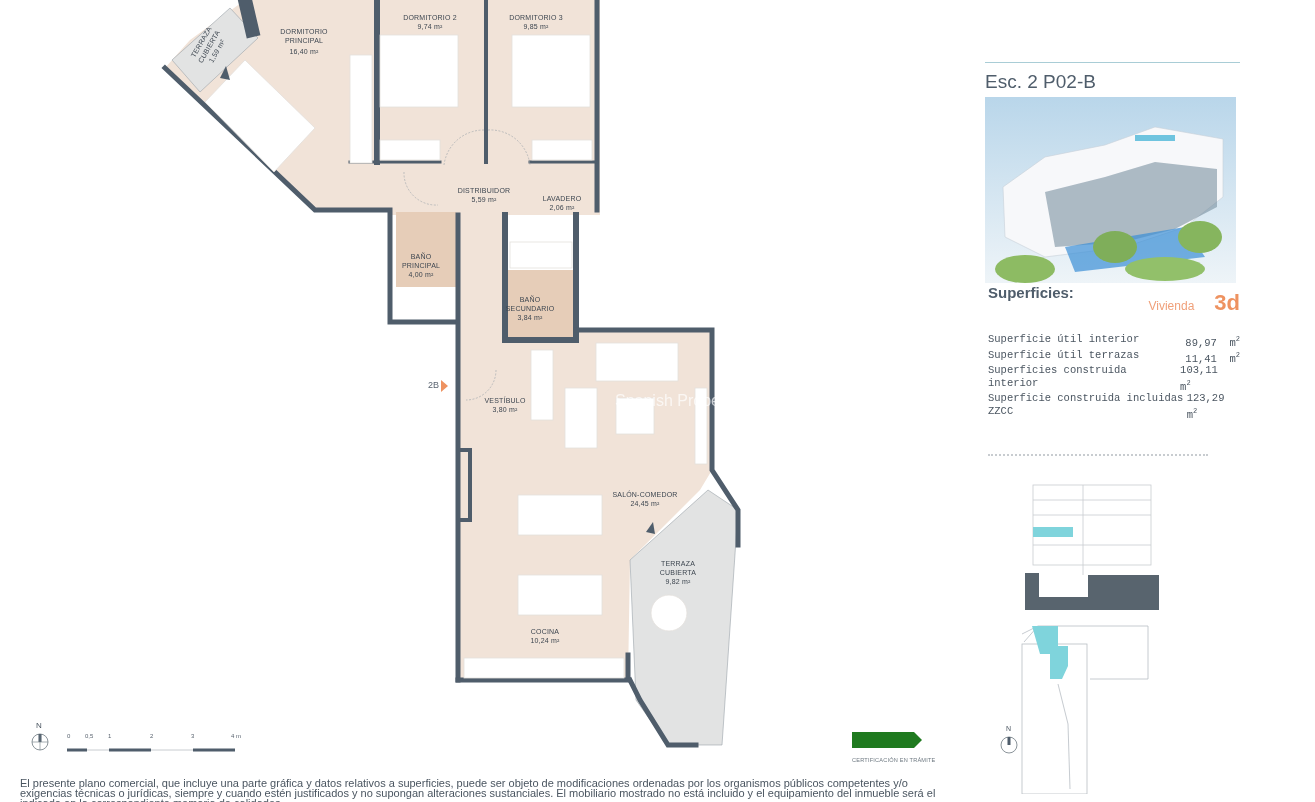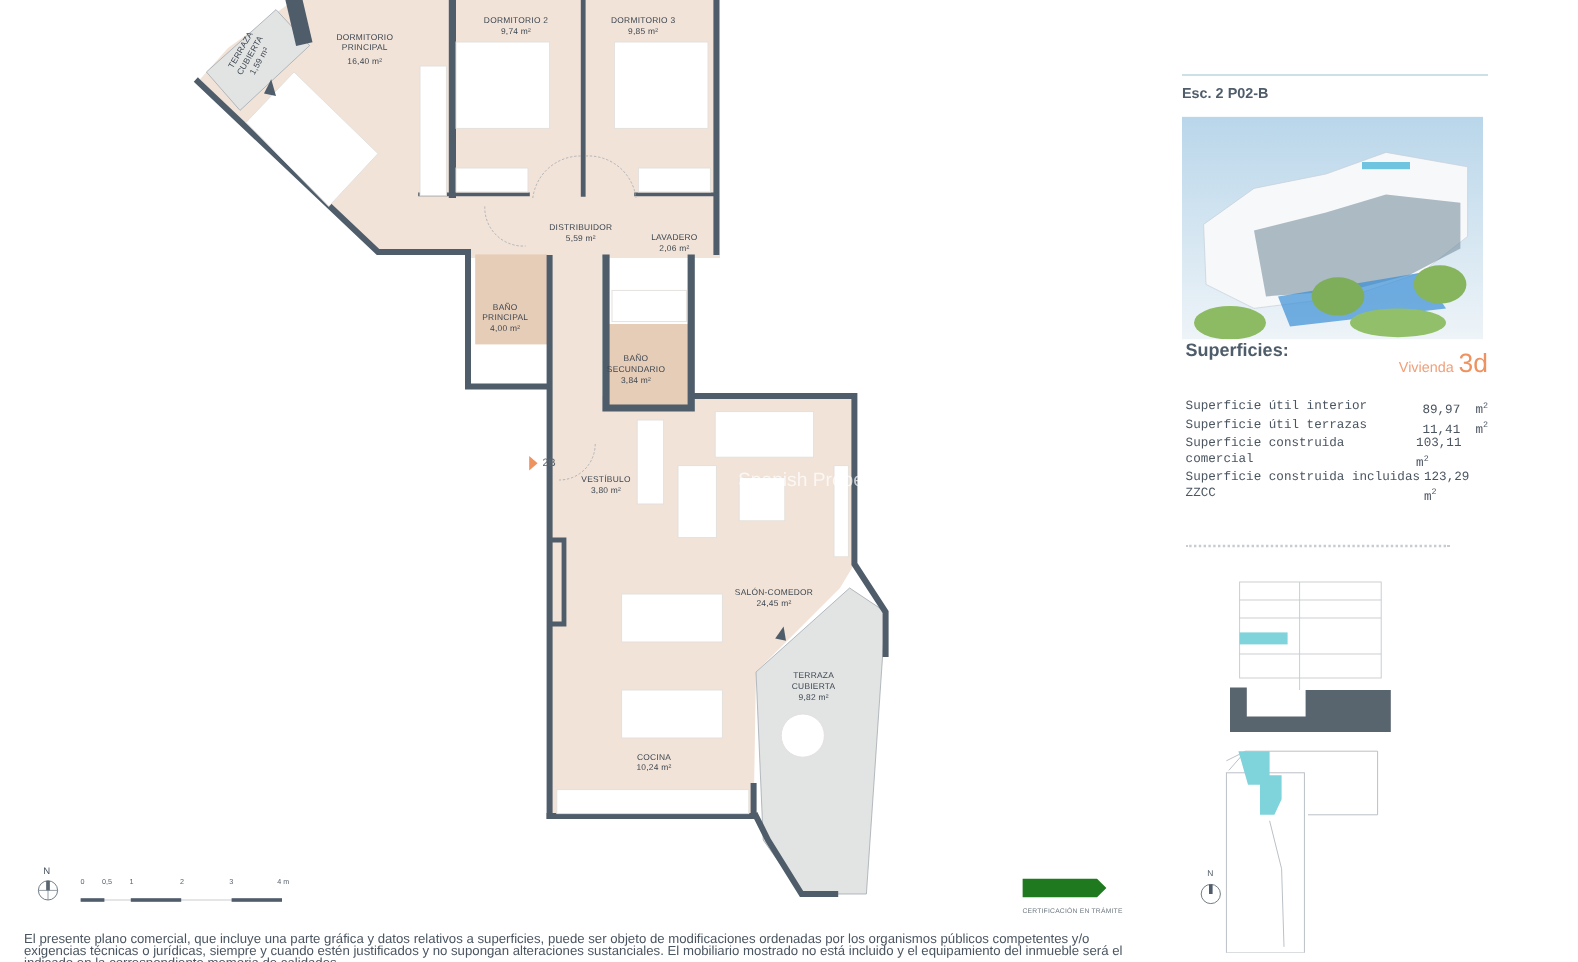--- a/index.html
+++ b/index.html
@@ -4,35 +4,35 @@
 <style>
   html,body{margin:0;padding:0;background:#ffffff;}
   body{width:1315px;height:802px;position:relative;overflow:hidden;font-family:"Liberation Sans",sans-serif;color:#4a5560;}
   .abs{position:absolute;}
   #plan{position:absolute;left:0;top:0;width:980px;height:760px;}
   .room-label{position:absolute;font-size:7px;line-height:9px;text-align:center;color:#3d4650;letter-spacing:0.2px;white-space:nowrap;transform:translateX(-50%);}
   .room-label span{display:block;}
   
   #panel{position:absolute;left:985px;top:0;width:260px;height:802px;}
   .rule{position:absolute;left:0;top:62px;width:255px;height:1px;background:#a9cdd6;}
-  .unit-title{position:absolute;left:0;top:71px;font-size:12px;font-weight:bold;color:#4f5d6b;}
+  .unit-title{position:absolute;left:0;top:71px;font-size:19px;font-weight:normal;color:#4f5d6b;}
   .render{position:absolute;left:0;top:97px;width:251px;height:186px;overflow:hidden;}
   .sup-title{position:absolute;left:3px;top:284px;font-size:15px;font-weight:bold;color:#4f5d6b;}
   .viv{position:absolute;right:5px;top:290px;color:#f0a07a;font-size:12px;white-space:nowrap;}
-  .viv .big{font-size:22px;font-weight:normal;color:#ee9260;margin-left:4px;}
+  .viv .big{font-size:22px;font-weight:bold;color:#ee9260;margin-left:20px;}
   .sup-list{position:absolute;left:3px;top:333px;width:252px;font-size:10.5px;line-height:12.2px;color:#4a5560;font-family:Liberation Mono, monospace;}
   .sup-row{display:flex;justify-content:space-between;}
   .sup-row sup{font-size:7px;}
   .loc-label{position:absolute;left:3px;top:454px;width:220px;height:6px;border-top:2px dotted #c8ccd0;}
   
   .disclaimer{position:absolute;left:20px;top:778px;width:920px;font-size:11px;line-height:10px;color:#4a5560;}
   .scale{position:absolute;left:22px;top:733px;}
   .cert{position:absolute;left:852px;top:732px;}
   .cert-label{position:absolute;left:852px;top:757px;font-size:5.6px;color:#6d7880;letter-spacing:0.2px;white-space:nowrap;}
-  .unit-tag{position:absolute;left:452px;top:380px;font-size:9px;color:#5a6470;}
+  .unit-tag{position:absolute;left:428px;top:380px;font-size:9px;color:#5a6470;}
   .watermark{position:absolute;left:615px;top:392px;font-size:16px;color:rgba(255,255,255,0.7);}
 </style>
 </head>
 <body>
 
 <div id="plan">
   <svg width="980" height="760" viewBox="0 0 980 760">
 
     <g fill="#f1e3d8">
 
@@ -221,21 +221,21 @@
   <div class="sup-list">
     <div class="sup-row">
       <span>Superficie útil interior</span>
       <span><span>89,97</span>&nbsp; <span>m</span><sup>2</sup></span>
     </div>
     <div class="sup-row">
       <span>Superficie útil terrazas</span>
       <span><span>11,41</span>&nbsp; <span>m</span><sup>2</sup></span>
     </div>
     <div class="sup-row">
-      <span>Superficie construida comercial</span>
+      <span>Superficies construida interior</span>
       <span><span>103,11</span>&nbsp; <span>m</span><sup>2</sup></span>
     </div>
     <div class="sup-row">
       <span>Superficie construida incluidas ZZCC</span>
       <span><span>123,29</span>&nbsp; <span>m</span><sup>2</sup></span>
     </div>
   </div>
 
   <div class="loc-label"></div>
 

